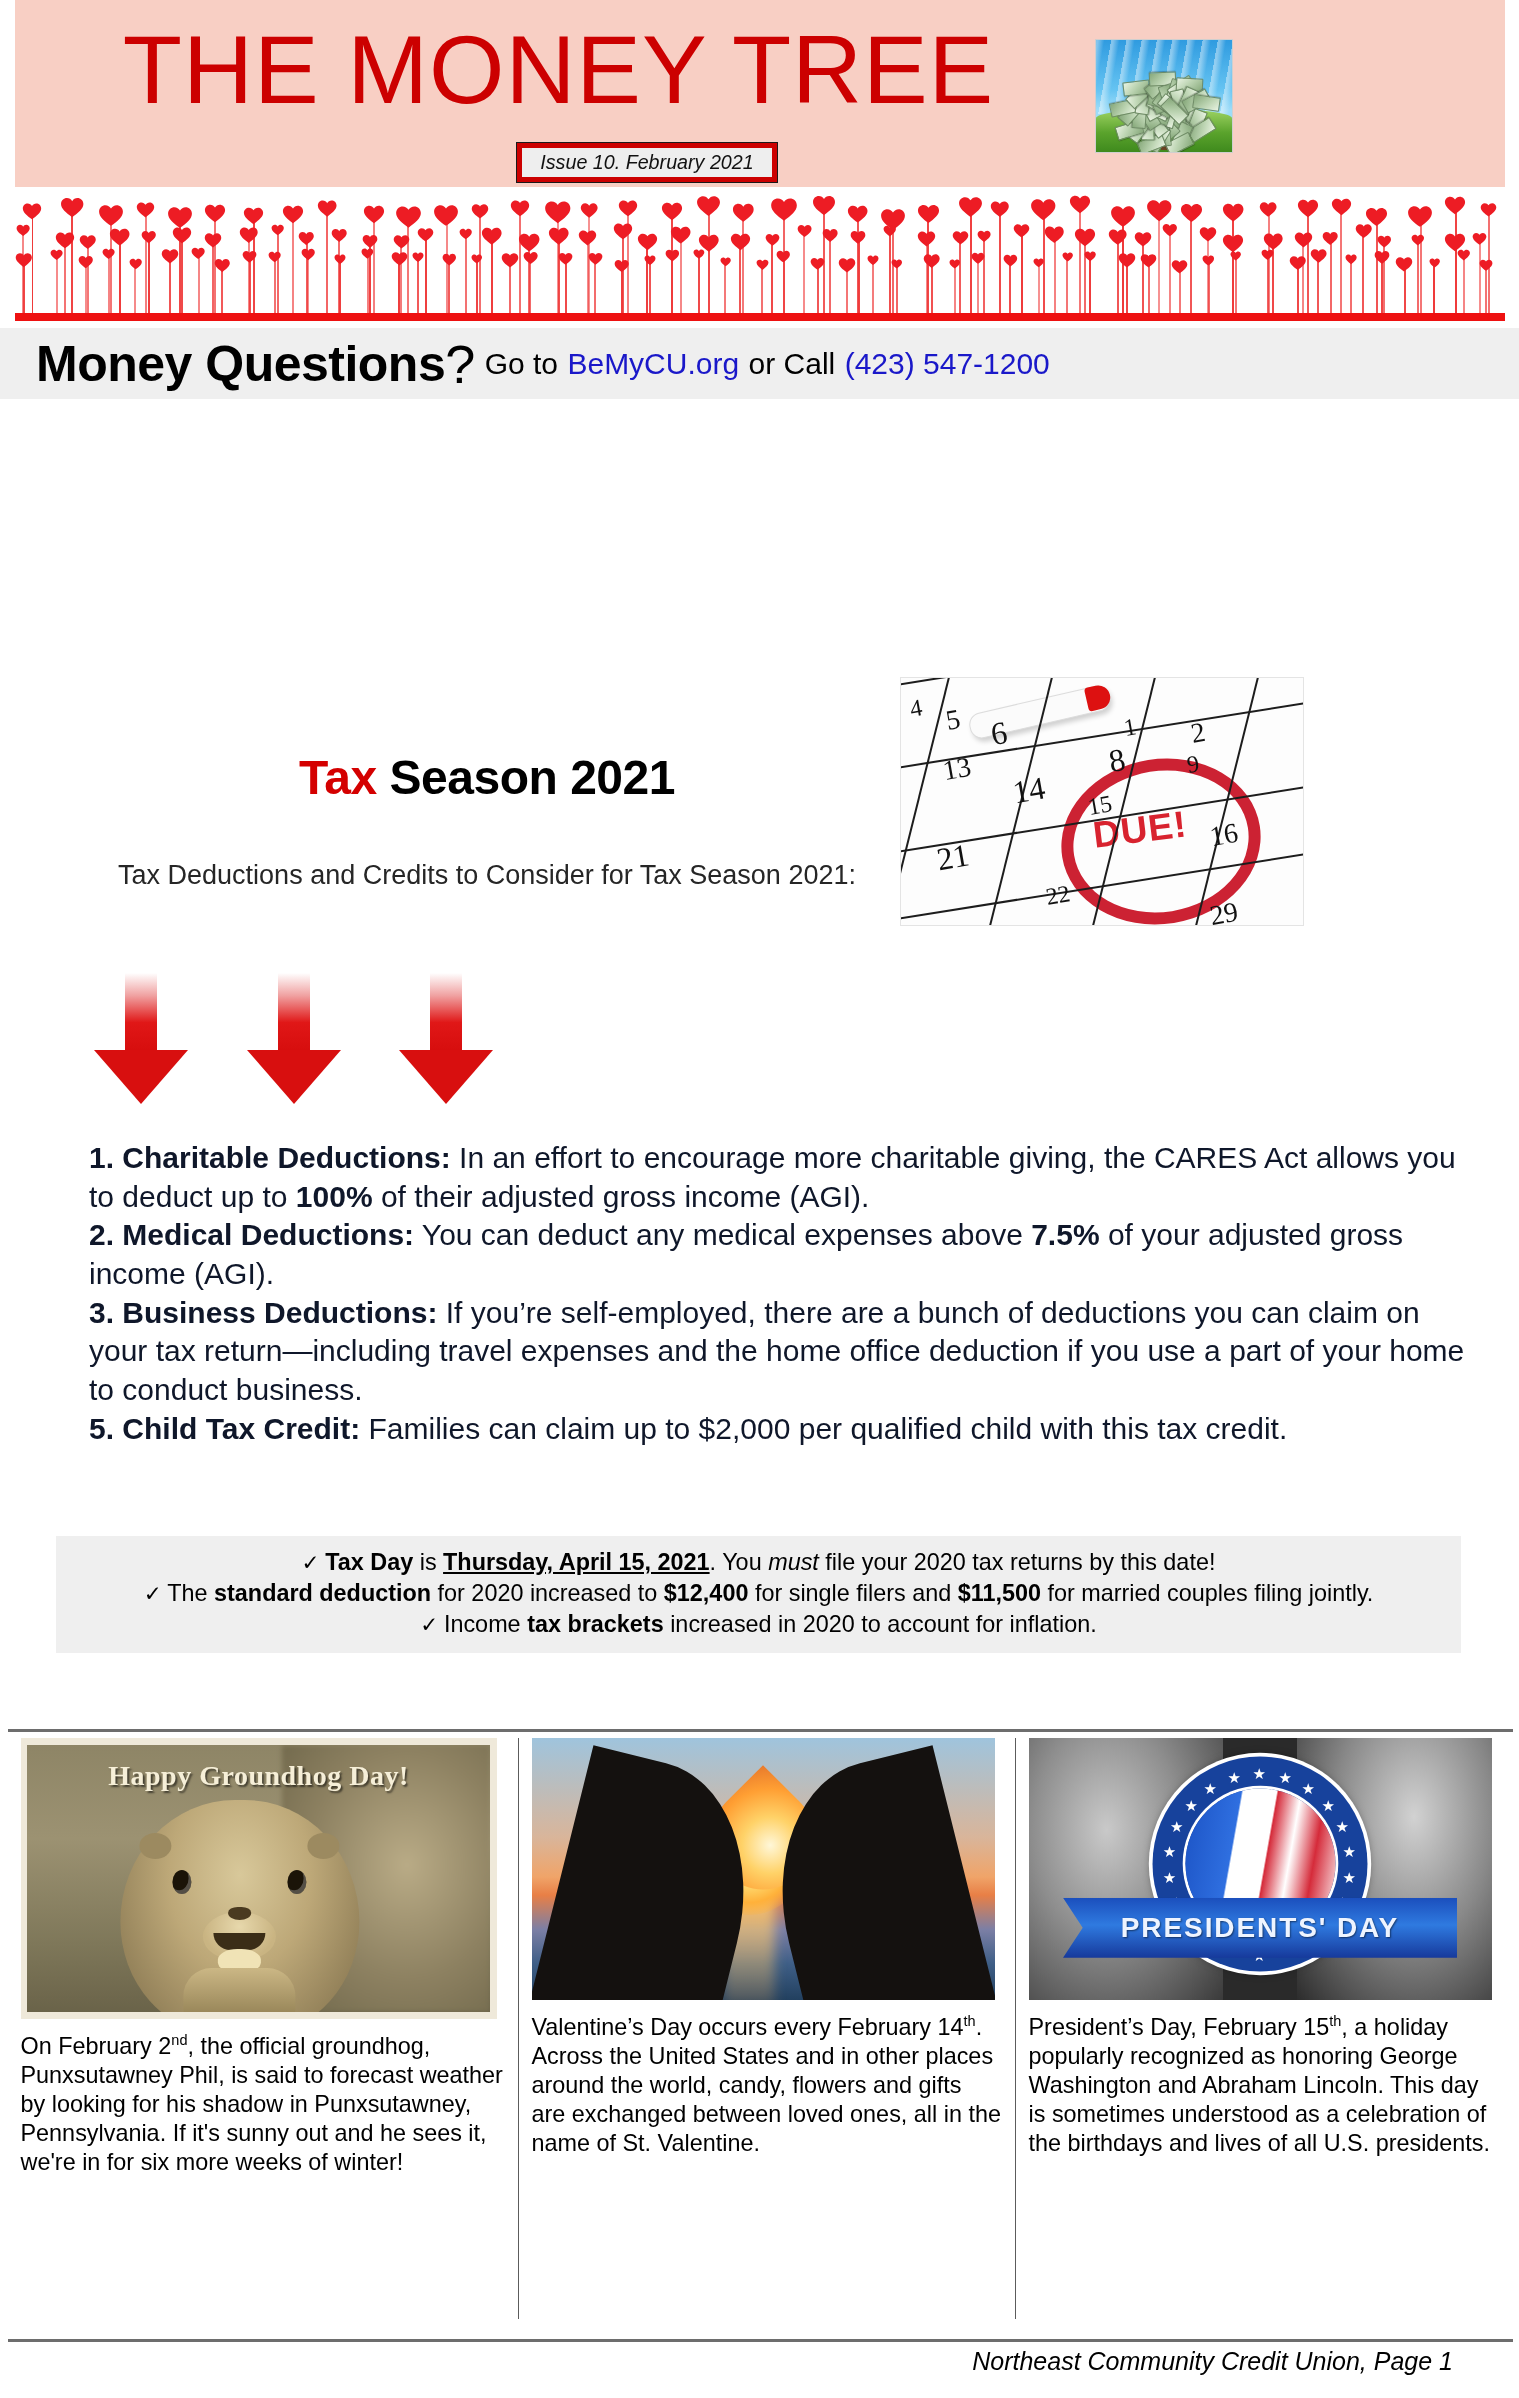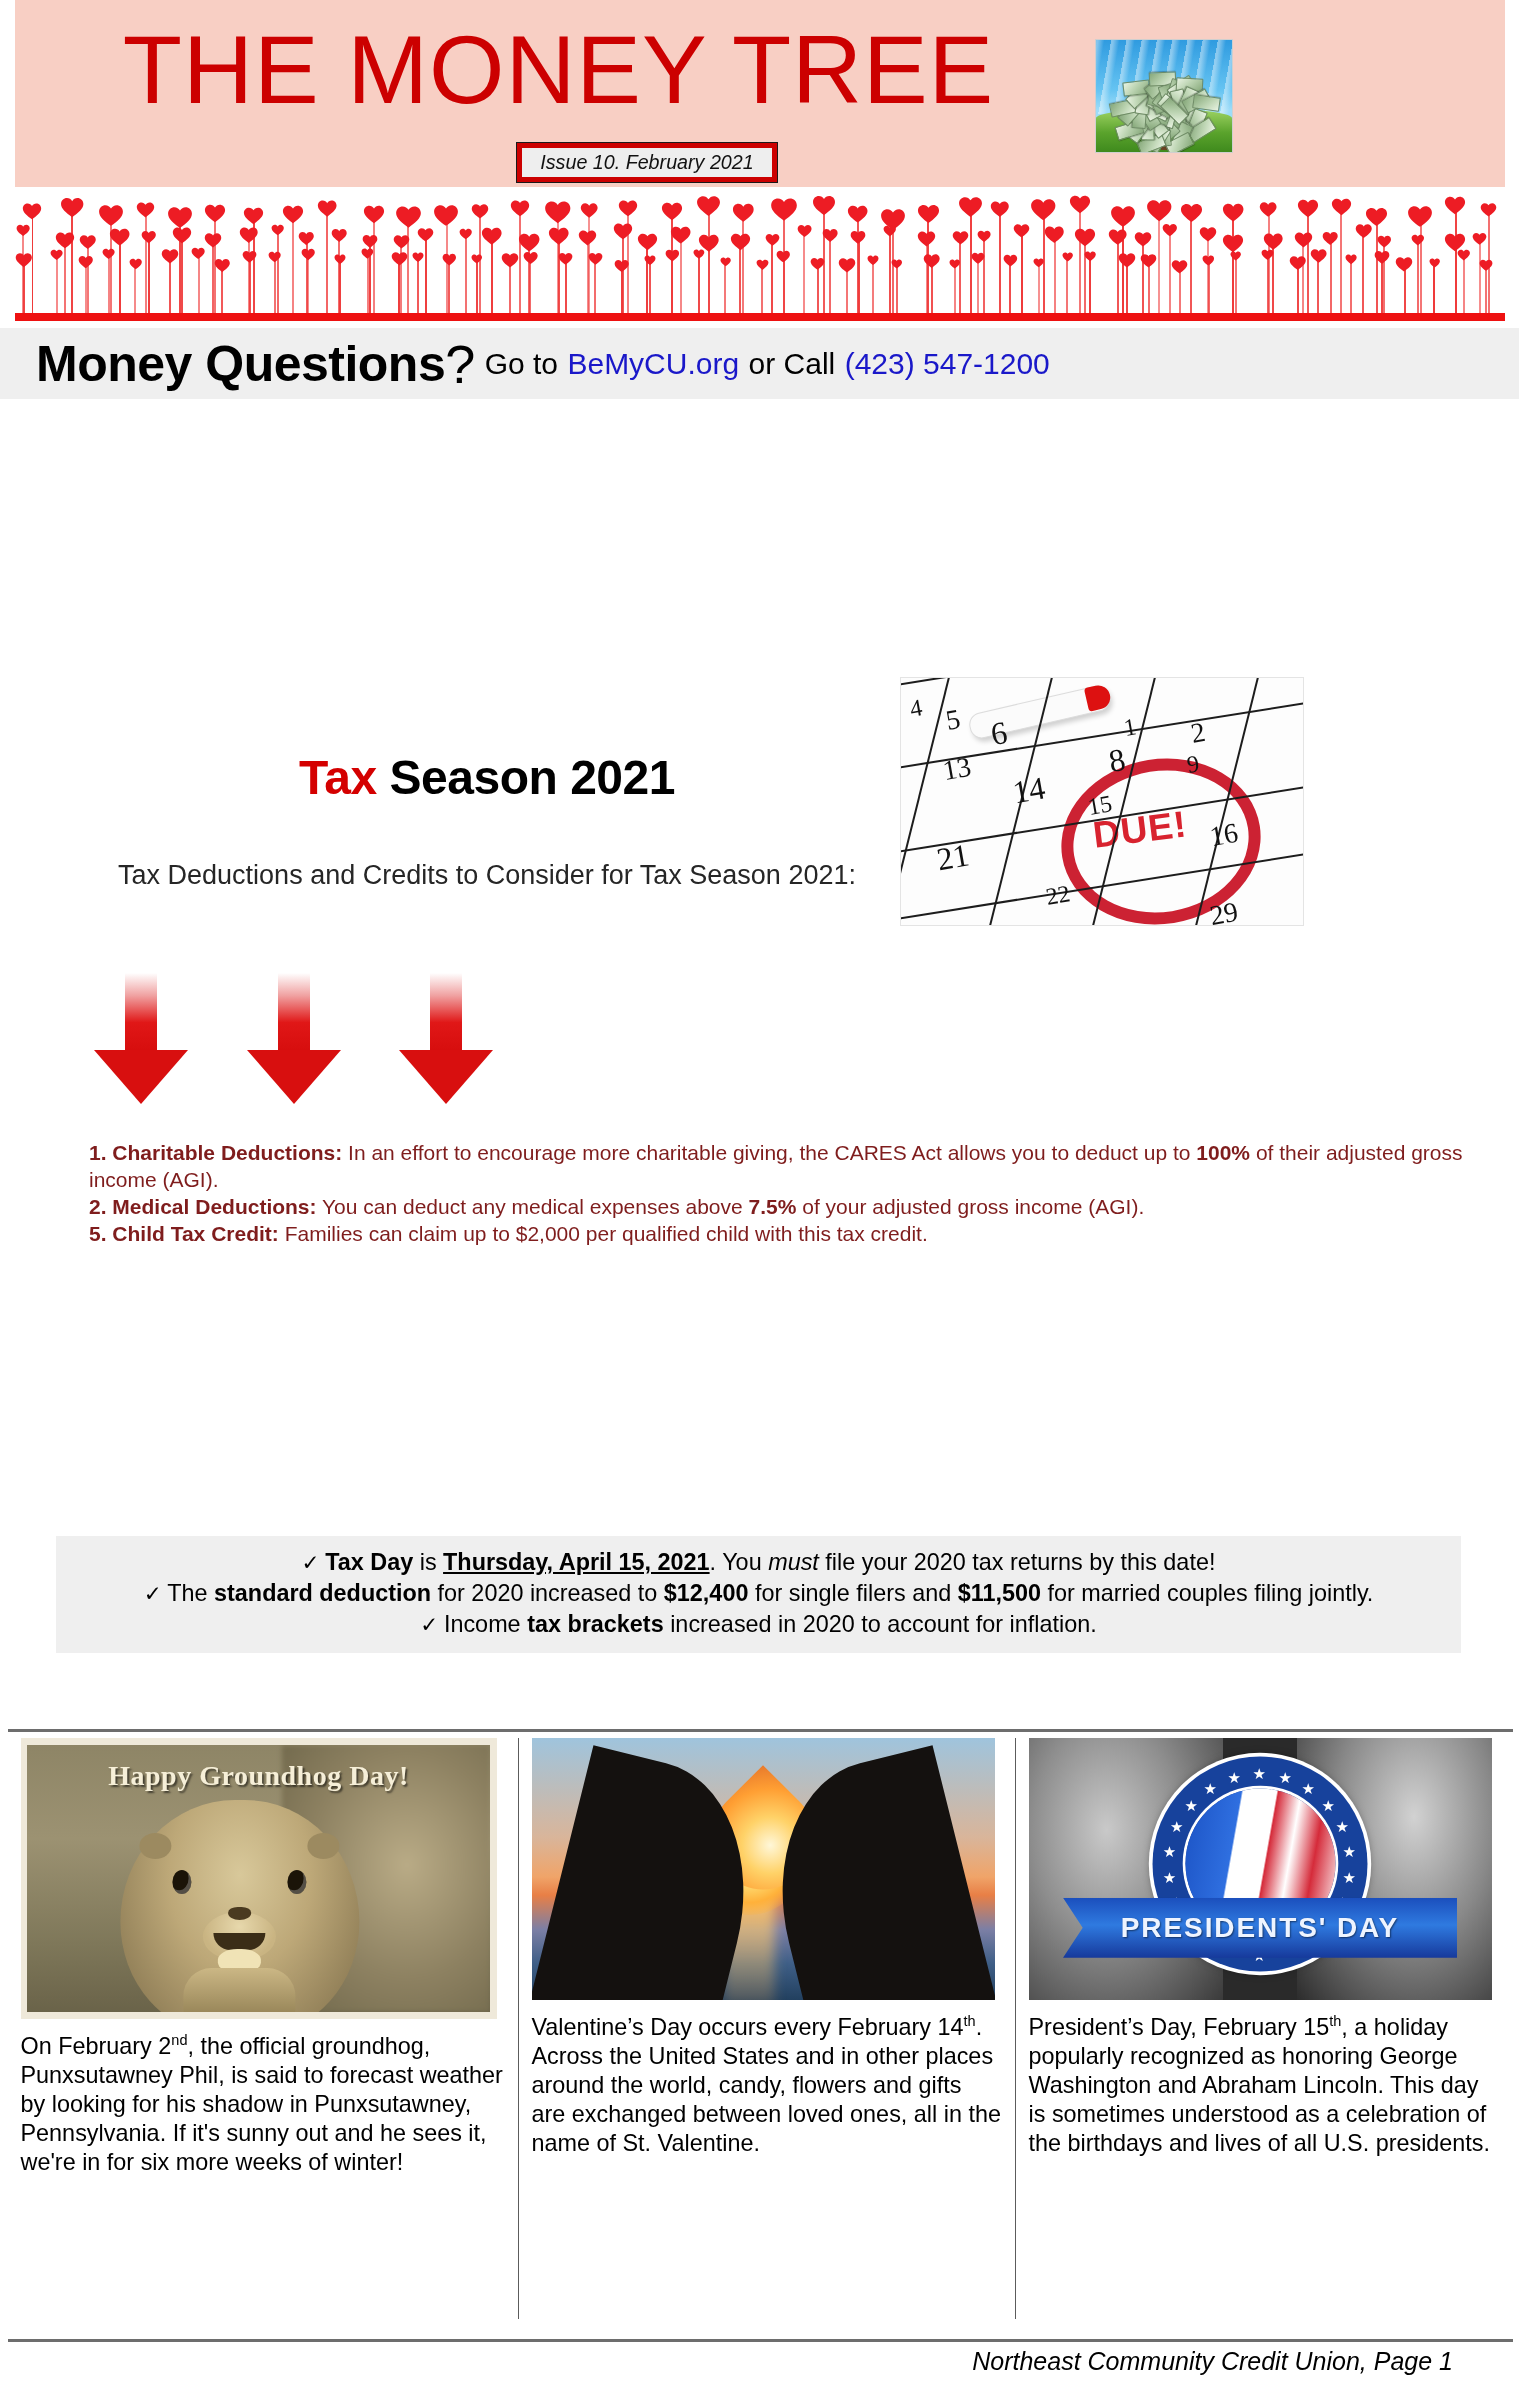--- a/index.html
+++ b/index.html
@@ -63,21 +63,21 @@
       font-family:"Liberation Sans",sans-serif;transform:rotate(-7deg);letter-spacing:0.9px;}
 
   .arrows{position:absolute;left:94px;top:973px;width:525px;height:131px;}
   .arrow{position:absolute;width:94px;height:131px;}
   .arrow .shaft{position:absolute;left:31px;top:0;width:32px;height:80px;
       background:linear-gradient(180deg,#ffffff 0%,#f0a2a2 28%,#e01717 62%,#d60d0d 100%);}
   .arrow .tip{position:absolute;left:0;top:77px;width:0;height:0;
       border-left:47px solid transparent;border-right:47px solid transparent;border-top:54px solid #d80f0f;}
 
   
-  .ded-list{position:absolute;left:89px;top:1139px;width:1377px;font-size:21px;line-height:1.29;color:#7f1d1d;}
+  .ded-list{position:absolute;left:89px;top:1139px;width:1377px;font-size:30px;line-height:1.29;color:#0f172a;}
   .ded-list p{margin:0;}
   .ded-list b{font-weight:700;}
 
   
   .check-box{position:absolute;left:56px;top:1536px;width:1405px;background:#efefef;
       padding:11.2px 26px 13px;box-sizing:border-box;text-align:center;font-size:23.4px;line-height:1.32;}
   .check-box div{margin:0;}
   .check-box b{font-weight:700;}
   .chk{font-size:21.5px;margin-right:5.6px;}
   .u{text-decoration:underline;}
@@ -1126,20 +1126,21 @@
       </div>
       <div class="arrow" style="left: 305px;">
         <div class="shaft"></div>
         <div class="tip"></div>
       </div>
     </div>
 
   <div class="ded-list" id="dedlist">
       <p><b>1. Charitable Deductions:</b><span> In an effort to encourage more charitable giving, the CARES Act allows you to deduct up to </span><b>100%</b><span> of their adjusted gross income (AGI).</span></p>
       <p><b>2. Medical Deductions:</b><span> You can deduct any medical expenses above </span><b>7.5%</b><span> of your adjusted gross income (AGI).</span></p>
+      <p><b>3. Business Deductions:</b><span> If you’re self-employed, there are a bunch of deductions you can claim on your tax return—including travel expenses and the home office deduction if you use a part of your home to conduct business.</span></p>
       <p><b>5. Child Tax Credit:</b><span> Families can claim up to $2,000 per qualified child with this tax credit.</span></p>
     </div>
 
   <div class="check-box">
     <div>
       <span class="chk">✓</span><b>Tax Day</b><span> is </span><b class="u">Thursday, April 15, 2021</b><span>. You </span><i>must</i><span> file your 2020 tax returns by this date!</span>
     </div>
     <div>
       <span class="chk">✓</span><span>The </span><b>standard deduction</b><span> for 2020 increased to </span><b>$12,400</b><span> for single filers and </span><b>$11,500</b><span> for married couples filing jointly.</span>
     </div>

